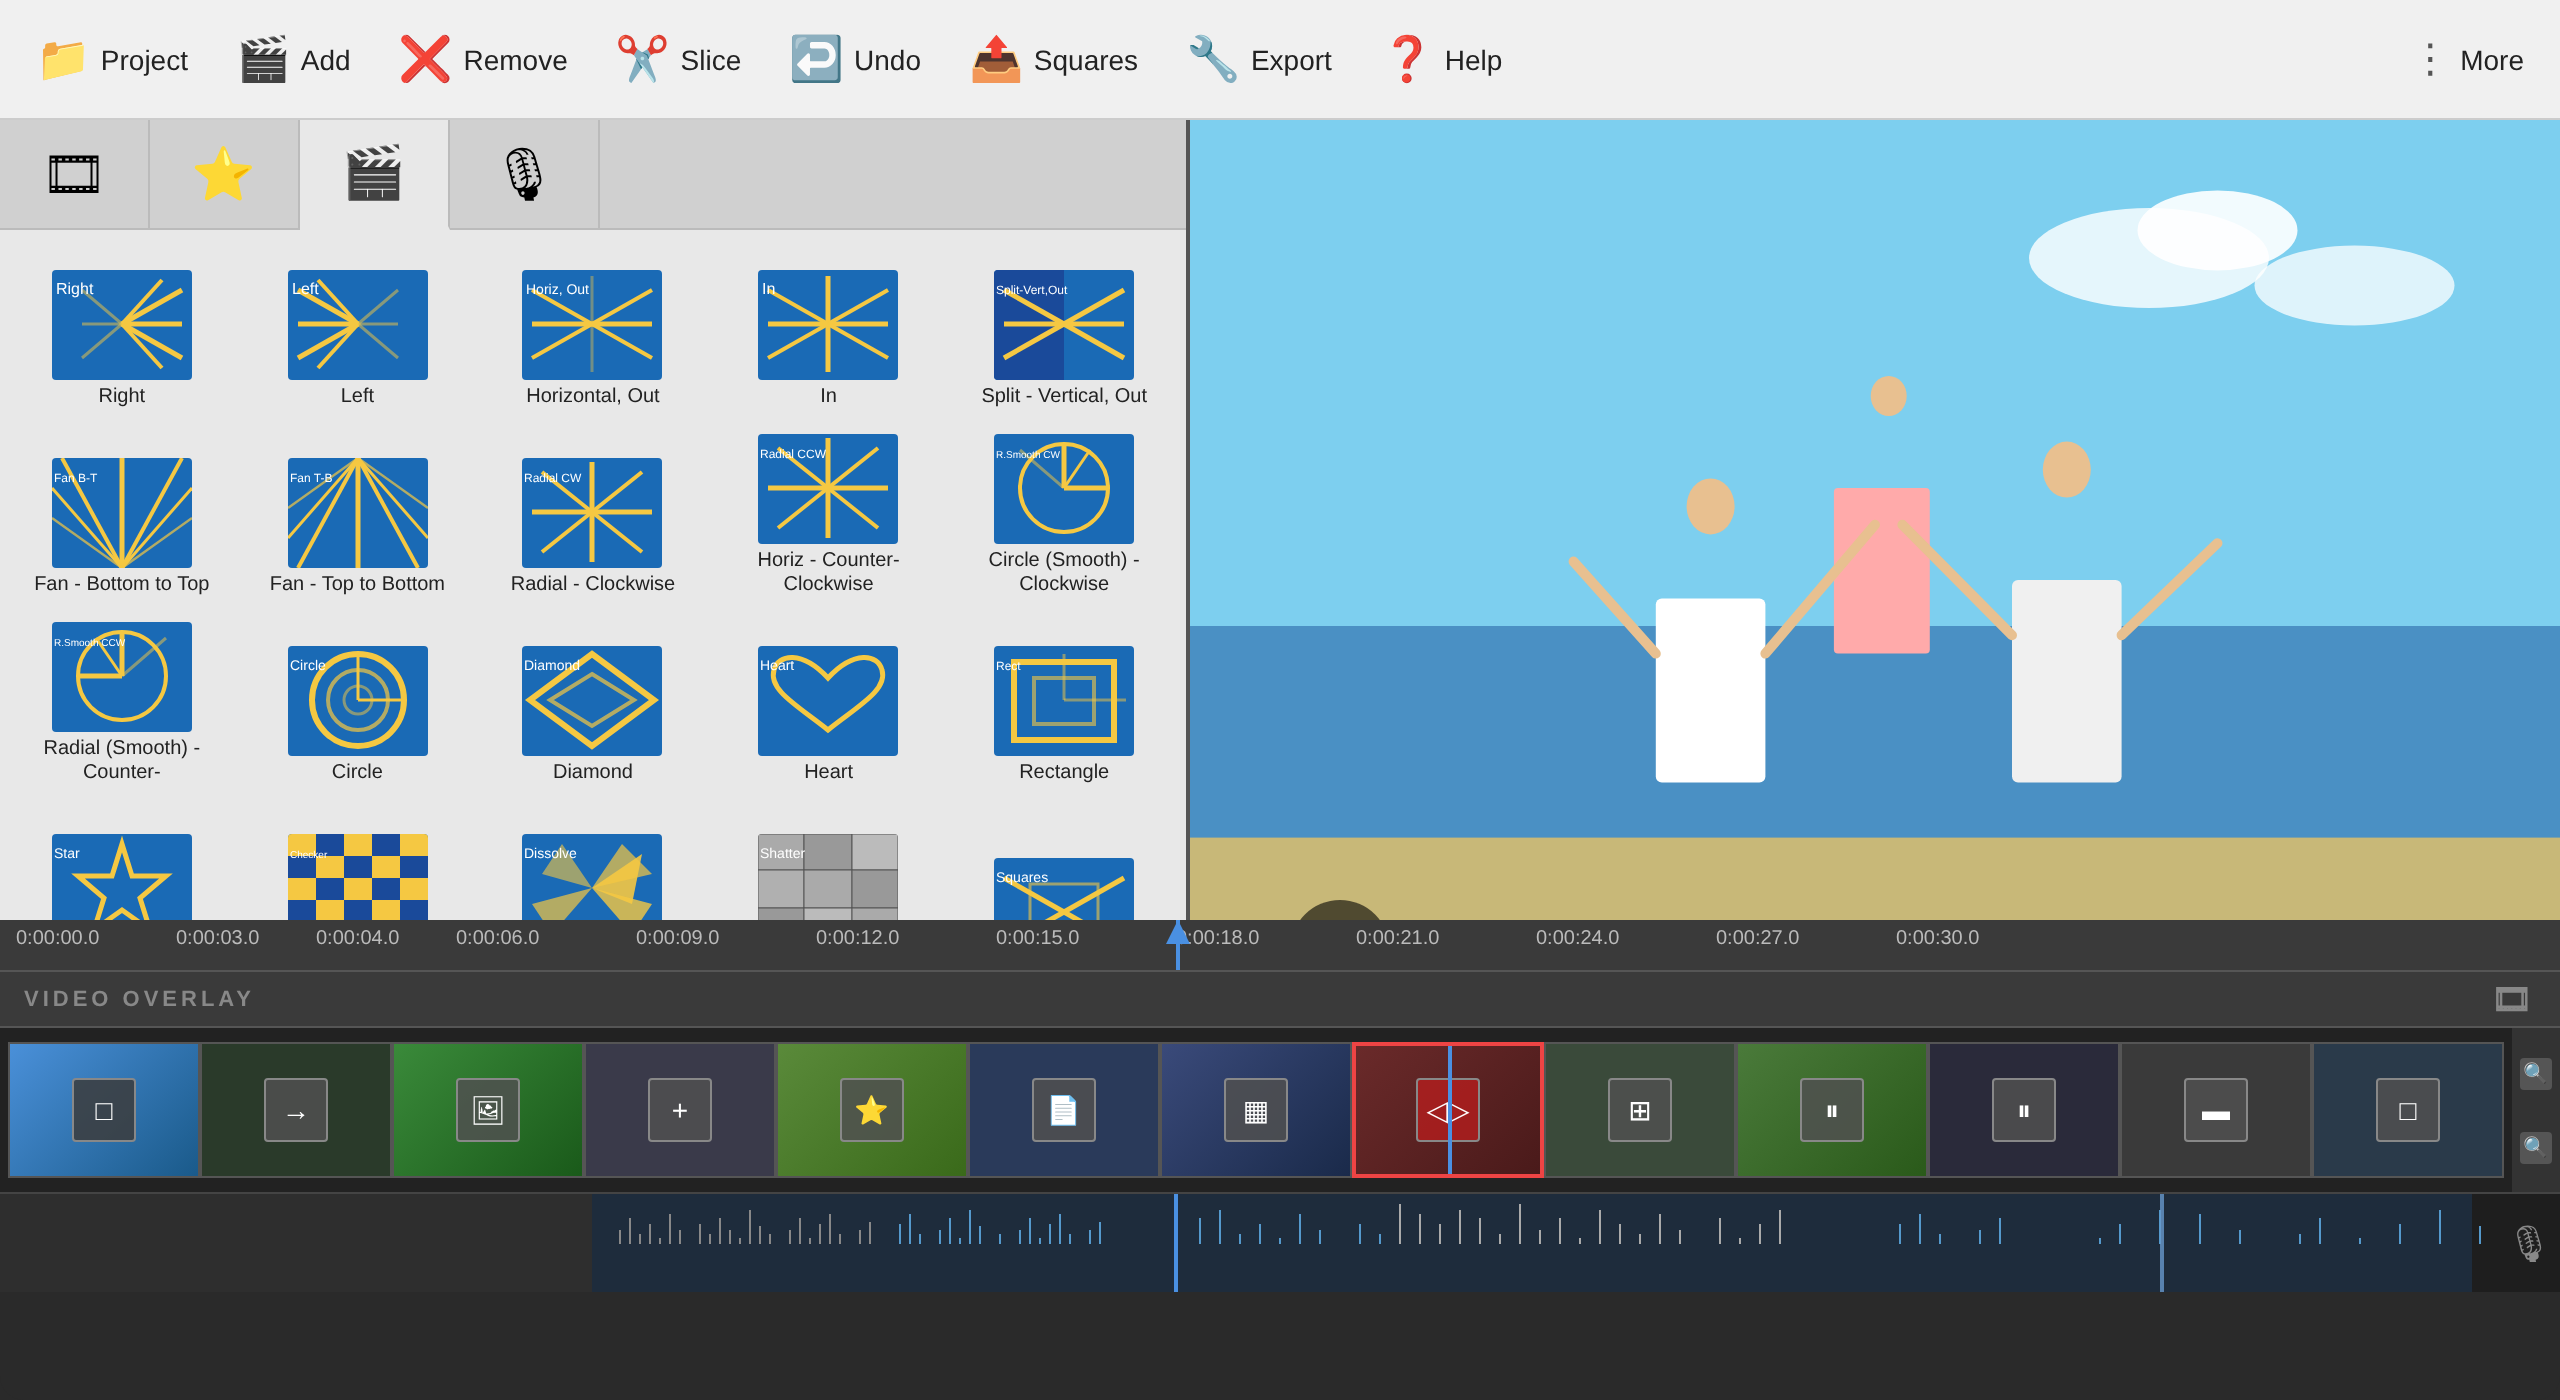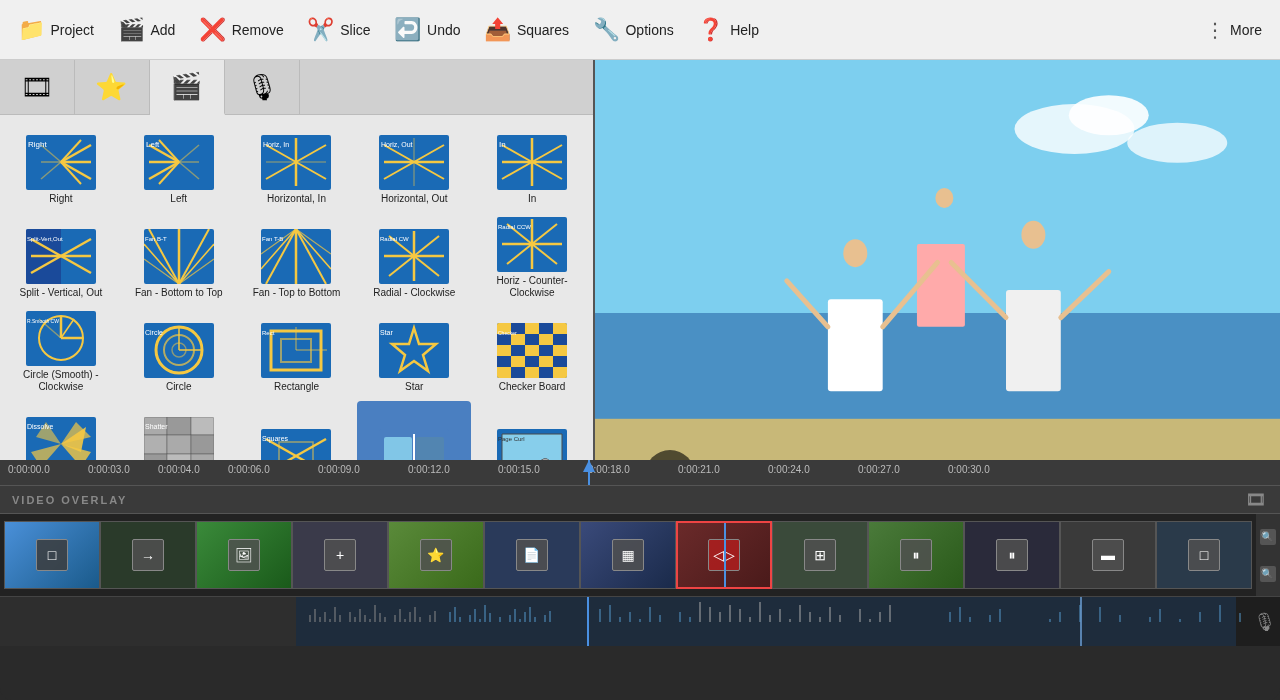--- a/index.html
+++ b/index.html
@@ -265,21 +265,21 @@
   <button class="toolbar-btn">
     <span class="toolbar-icon">↩️</span>
     <span>Undo</span>
   </button>
   <button class="toolbar-btn">
     <span class="toolbar-icon">📤</span>
     <span>Squares</span>
   </button>
   <button class="toolbar-btn">
     <span class="toolbar-icon">🔧</span>
-    <span>Options</span>
+    <span>Export</span>
   </button>
   <button class="toolbar-btn">
     <span class="toolbar-icon">❓</span>
     <span>Help</span>
   </button>
   <button class="more-btn">
     <span style="font-size:20px; color:#555;">⋮</span>
     <span>More</span>
   </button>
 </div>
@@ -338,39 +338,20 @@
               <line x1="35" y1="27" x2="55" y2="10" stroke="#f5c842" stroke-width="1.5" opacity="0.5"></line>
               <line x1="35" y1="27" x2="55" y2="27" stroke="#f5c842" stroke-width="1.5" opacity="0.5"></line>
               <line x1="35" y1="27" x2="55" y2="44" stroke="#f5c842" stroke-width="1.5" opacity="0.5"></line>
             </g>
             <text x="2" y="12" font-size="8" fill="#fff">Left</text>
           </svg>
         </div>
         <span class="transition-label">Left</span>
       </div>
 
-      <div class="transition-item">
-        <div class="transition-thumb">
-          <svg class="thumb-svg" viewBox="0 0 70 55">
-            <rect width="70" height="55" fill="#1a6ab5"></rect>
-            <g>
-              <line x1="35" y1="27" x2="35" y2="3" stroke="#f5c842" stroke-width="2.5"></line>
-              <line x1="35" y1="27" x2="35" y2="51" stroke="#f5c842" stroke-width="2.5"></line>
-              <line x1="35" y1="27" x2="65" y2="10" stroke="#f5c842" stroke-width="2"></line>
-              <line x1="35" y1="27" x2="5" y2="10" stroke="#f5c842" stroke-width="2"></line>
-              <line x1="35" y1="27" x2="65" y2="44" stroke="#f5c842" stroke-width="2"></line>
-              <line x1="35" y1="27" x2="5" y2="44" stroke="#f5c842" stroke-width="2"></line>
-              <line x1="35" y1="27" x2="65" y2="27" stroke="#f5c842" stroke-width="1.5" opacity="0.4"></line>
-              <line x1="35" y1="27" x2="5" y2="27" stroke="#f5c842" stroke-width="1.5" opacity="0.4"></line>
-            </g>
-            <text x="2" y="12" font-size="7" fill="#fff">Horiz, In</text>
-          </svg>
-        </div>
-        <span class="transition-label">Horizontal, In</span>
-      </div>
 
       <div class="transition-item">
         <div class="transition-thumb">
           <svg class="thumb-svg" viewBox="0 0 70 55">
             <rect width="70" height="55" fill="#1a6ab5"></rect>
             <g>
               <line x1="35" y1="27" x2="65" y2="27" stroke="#f5c842" stroke-width="2.5"></line>
               <line x1="35" y1="27" x2="5" y2="27" stroke="#f5c842" stroke-width="2.5"></line>
               <line x1="35" y1="27" x2="65" y2="10" stroke="#f5c842" stroke-width="2"></line>
               <line x1="35" y1="27" x2="5" y2="10" stroke="#f5c842" stroke-width="2"></line>
@@ -510,37 +491,72 @@
             <line x1="35" y1="27" x2="35" y2="5" stroke="#f5c842" stroke-width="2.5"></line>
             <line x1="35" y1="27" x2="57" y2="27" stroke="#f5c842" stroke-width="2.5"></line>
             <line x1="35" y1="27" x2="48" y2="8" stroke="#f5c842" stroke-width="1.5"></line>
             <line x1="35" y1="27" x2="13" y2="8" stroke="#f5c842" stroke-width="1.5" opacity="0.5"></line>
             <text x="1" y="12" font-size="5" fill="#fff">R.Smooth CW</text>
           </svg>
         </div>
         <span class="transition-label">Circle (Smooth) - Clockwise</span>
       </div>
 
+      <div class="transition-item">
+        <div class="transition-thumb">
+          <svg class="thumb-svg" viewBox="0 0 70 55">
+            <rect width="70" height="55" fill="#1a6ab5"></rect>
+            <circle cx="35" cy="27" r="22" fill="none" stroke="#f5c842" stroke-width="2"></circle>
+            <line x1="35" y1="27" x2="35" y2="5" stroke="#f5c842" stroke-width="2.5"></line>
+            <line x1="35" y1="27" x2="13" y2="27" stroke="#f5c842" stroke-width="2.5"></line>
+            <line x1="35" y1="27" x2="22" y2="8" stroke="#f5c842" stroke-width="1.5"></line>
+            <line x1="35" y1="27" x2="57" y2="8" stroke="#f5c842" stroke-width="1.5" opacity="0.5"></line>
+            <text x="1" y="12" font-size="5" fill="#fff">R.Smooth CCW</text>
+          </svg>
+        </div>
+        <span class="transition-label">Radial (Smooth) - Counter-</span>
+      </div>
 
       <div class="transition-item">
         <div class="transition-thumb">
           <svg class="thumb-svg" viewBox="0 0 70 55">
             <rect width="70" height="55" fill="#1a6ab5"></rect>
             <circle cx="35" cy="27" r="23" fill="none" stroke="#f5c842" stroke-width="3"></circle>
             <circle cx="35" cy="27" r="15" fill="none" stroke="#f5c842" stroke-width="2" opacity="0.7"></circle>
             <circle cx="35" cy="27" r="7" fill="none" stroke="#f5c842" stroke-width="1.5" opacity="0.5"></circle>
             <line x1="35" y1="27" x2="35" y2="4" stroke="#f5c842" stroke-width="1.5"></line>
             <line x1="35" y1="27" x2="58" y2="27" stroke="#f5c842" stroke-width="1.5"></line>
             <text x="1" y="12" font-size="7" fill="#fff">Circle</text>
           </svg>
         </div>
         <span class="transition-label">Circle</span>
       </div>
 
-
+      <div class="transition-item">
+        <div class="transition-thumb">
+          <svg class="thumb-svg" viewBox="0 0 70 55">
+            <rect width="70" height="55" fill="#1a6ab5"></rect>
+            <polygon points="35,4 66,27 35,50 4,27" fill="none" stroke="#f5c842" stroke-width="3"></polygon>
+            <polygon points="35,14 56,27 35,40 14,27" fill="none" stroke="#f5c842" stroke-width="2" opacity="0.7"></polygon>
+            <text x="1" y="12" font-size="7" fill="#fff">Diamond</text>
+          </svg>
+        </div>
+        <span class="transition-label">Diamond</span>
+      </div>
+
+      <div class="transition-item">
+        <div class="transition-thumb">
+          <svg class="thumb-svg" viewBox="0 0 70 55">
+            <rect width="70" height="55" fill="#1a6ab5"></rect>
+            <path d="M35,42 C20,30 5,22 8,12 C10,4 22,2 35,16 C48,2 60,4 62,12 C65,22 50,30 35,42Z" fill="none" stroke="#f5c842" stroke-width="2.5"></path>
+            <text x="1" y="12" font-size="7" fill="#fff">Heart</text>
+          </svg>
+        </div>
+        <span class="transition-label">Heart</span>
+      </div>
 
       <div class="transition-item">
         <div class="transition-thumb">
           <svg class="thumb-svg" viewBox="0 0 70 55">
             <rect width="70" height="55" fill="#1a6ab5"></rect>
             <rect x="10" y="8" width="50" height="39" fill="none" stroke="#f5c842" stroke-width="3"></rect>
             <rect x="20" y="16" width="30" height="23" fill="none" stroke="#f5c842" stroke-width="2" opacity="0.6"></rect>
             <line x1="35" y1="27" x2="35" y2="4" stroke="#f5c842" stroke-width="1.5" opacity="0.5"></line>
             <line x1="35" y1="27" x2="66" y2="27" stroke="#f5c842" stroke-width="1.5" opacity="0.5"></line>
             <text x="1" y="12" font-size="6" fill="#fff">Rect</text>

